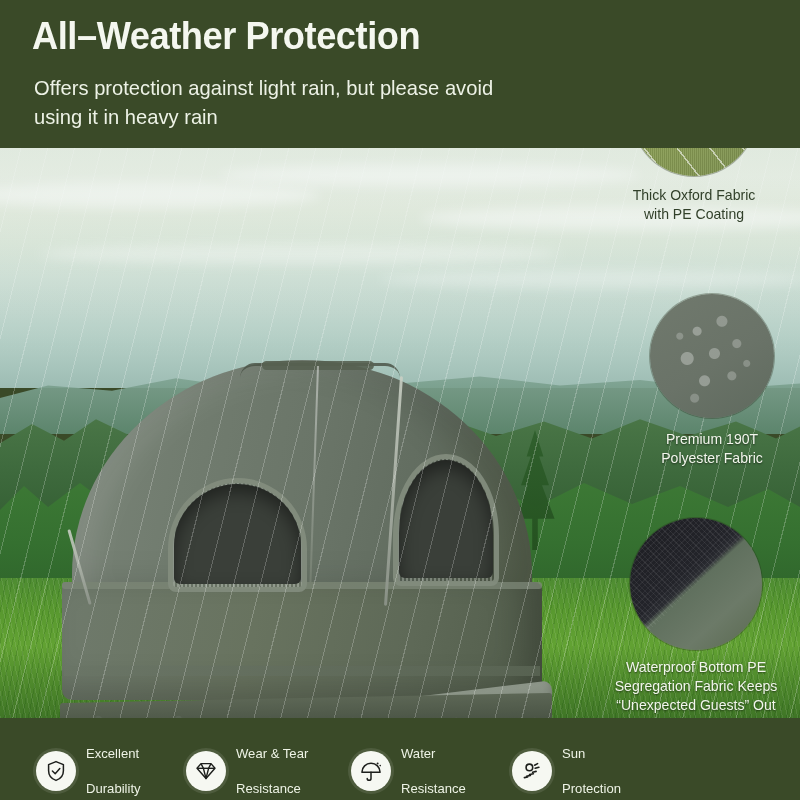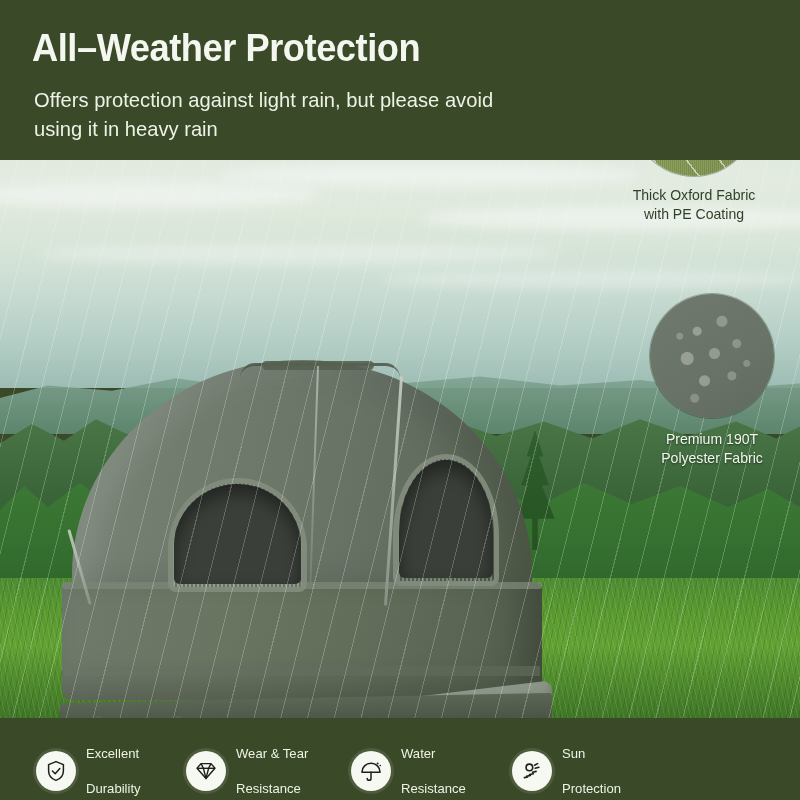--- a/index.html
+++ b/index.html
@@ -6,21 +6,21 @@
   body{font-family:"Liberation Sans","DejaVu Sans",sans-serif;}
 
   .page{
     position:relative;width:800px;height:800px;overflow:hidden;
     background:#3a4a28;
   }
 
   
   .header{
     position:absolute;left:0;top:0;width:800px;height:148px;
-    background:#3a4a28;z-index:6;margin-top:12px;
+    background:#3a4a28;z-index:6;
   }
   .title{
     position:absolute;left:32px;top:16px;
     font-size:39px;font-weight:bold;color:#f4f7ef;
     letter-spacing:-0.5px;line-height:1;
     font-family:"Liberation Sans","DejaVu Sans",sans-serif;
     transform:scaleX(0.93);transform-origin:left center;
     white-space:nowrap;
   }
   .subtitle{
@@ -326,20 +326,30 @@
   </div>
 
   <div class="callout" style="left:632px;top:294px;width:160px;">
     <div class="circ c2" style="margin-left:18px;"></div>
     <div class="calloutlabel" style="margin-top:12px;">
       <div>Premium 190T</div>
       <div>Polyester Fabric</div>
     </div>
   </div>
 
+  <div class="callout" style="left:606px;top:518px;width:180px;">
+    <div class="circ c3" style="margin-left:24px;">
+      <div class="weave"></div>
+    </div>
+    <div class="calloutlabel" style="margin-top:8px;">
+      <div>Waterproof Bottom PE</div>
+      <div>Segregation Fabric Keeps</div>
+      <div>“Unexpected Guests”  Out</div>
+    </div>
+  </div>
 
   <div class="featurebar">
 
     <div class="feature" style="margin-left:36px;">
       <div class="fic">
         <svg width="24" height="24" viewBox="0 0 24 24" fill="none" stroke="#1d1f1c" stroke-width="1.5" stroke-linecap="round" stroke-linejoin="round">
           <path d="M12 2.6 4.6 5.6v6.1c0 4.6 3.1 8.2 7.4 9.7 4.3-1.5 7.4-5.1 7.4-9.7V5.6z"></path>
           <polyline points="8.4,12 11.2,14.7 15.8,9.6"></polyline>
         </svg>
       </div>

